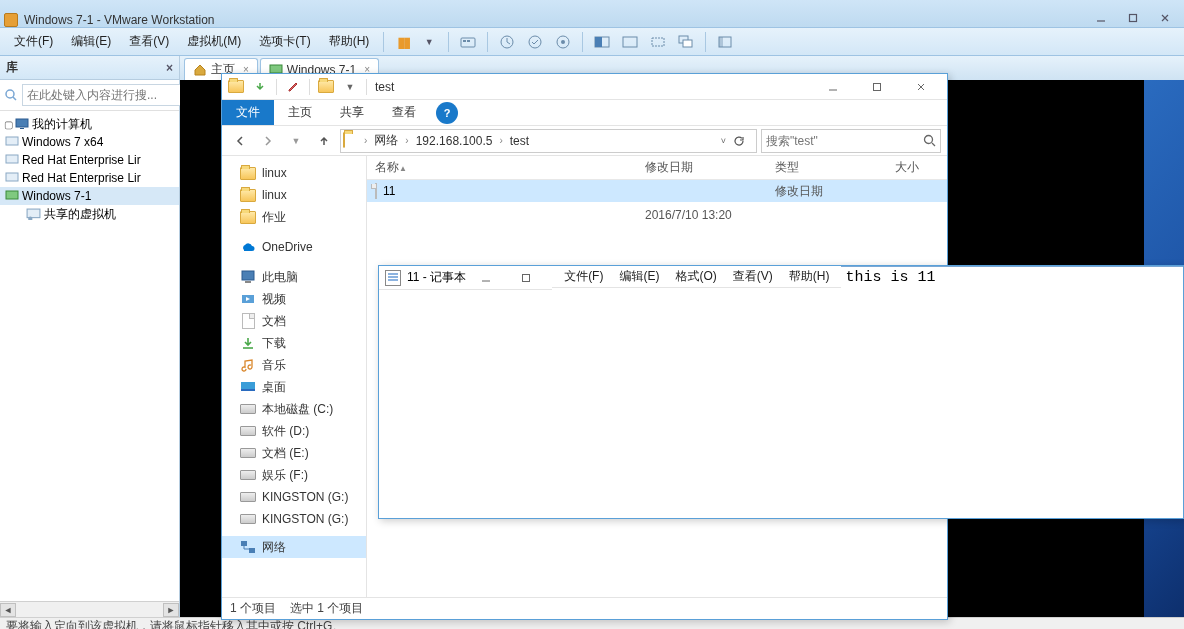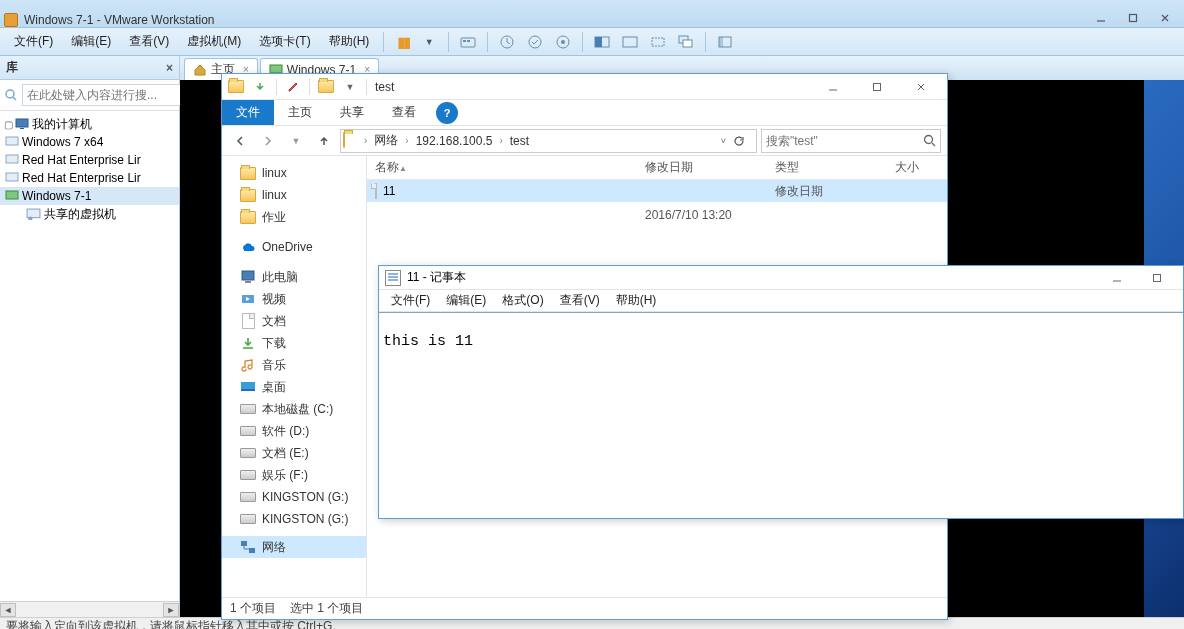--- a/index.html
+++ b/index.html
@@ -107,29 +107,29 @@
 .exp-status { height: 22px; border-top: 1px solid #e4e4e4; display: flex; align-items: center; padding: 0 8px; gap: 14px; color: #444; }
 
 
 .folder-ic { width: 16px; height: 13px; background: linear-gradient(#ffe9a8,#f7c65b); border: 1px solid #d9a93e; border-radius: 1px; position: relative; }
 .folder-ic::before { content: ''; position: absolute; top: -3px; left: 0; width: 7px; height: 3px; background: #f7d97b; border: 1px solid #d9a93e; border-bottom: none; border-radius: 1px 1px 0 0; }
 .file-ic { width: 13px; height: 16px; background: #fff; border: 1px solid #bbb; position: relative; }
 .file-ic::after { content: ''; position: absolute; top: 0; right: 0; width: 4px; height: 4px; background: #eee; border-left: 1px solid #bbb; border-bottom: 1px solid #bbb; }
 .drive-ic { width: 16px; height: 10px; background: linear-gradient(#eee,#ccc); border: 1px solid #999; border-radius: 1px; }
 
 
-.notepad { position: absolute; left: 378px; top: 265px; right: 0; height: 254px; background: #fff; border: 1px solid #5aa0d8; box-shadow: 2px 2px 8px rgba(0,0,0,.2); display: flex; flex-direction: column; }
+.notepad { position: absolute; left: 378px; top: 265px; right: 0; height: 254px; background: #fff; border: 1px solid #5aa0d8; box-shadow: 2px 2px 8px rgba(0,0,0,.2); display: flex; flex-direction: row; }
 .np-titlebar { height: 24px; background: #fff; border-bottom: 1px solid #e4e4e4; display: flex; align-items: center; padding: 0 6px; }
 .np-titlebar .npic { width: 16px; height: 16px; background: #fff; border: 1px solid #888; position: relative; margin-right: 6px; }
 .np-titlebar .npic::before { content: ''; position: absolute; left: 2px; top: 2px; right: 2px; height: 2px; background: #8cb3e0; box-shadow: 0 3px 0 #8cb3e0, 0 6px 0 #8cb3e0; }
 .np-titlebar .spacer { flex: 1; }
 .np-titlebar .wbtn { width: 40px; height: 22px; display: flex; align-items: center; justify-content: center; color: #666; }
 .np-menubar { height: 22px; display: flex; align-items: center; padding: 0 4px; border-bottom: 1px solid #e4e4e4; }
 .np-menubar .mitem { padding: 2px 8px; color: #222; }
-.np-content { flex: 1; padding: 20px 4px; font-family: "Courier New", monospace; font-size: 15px; white-space: pre; border-top: 1px solid #7aa7d4; }
+.np-content { flex: 1; padding: 2px 4px; font-family: "Courier New", monospace; font-size: 15px; white-space: pre; border-top: 1px solid #7aa7d4; }
 
 svg { display: block; }
 </style>
 </head>
 <body>
 
 <div class="vmware-titlebar">
   <span class="icon"></span>
   <span>Windows 7-1 - VMware Workstation</span>
   <span class="spacer"></span>

